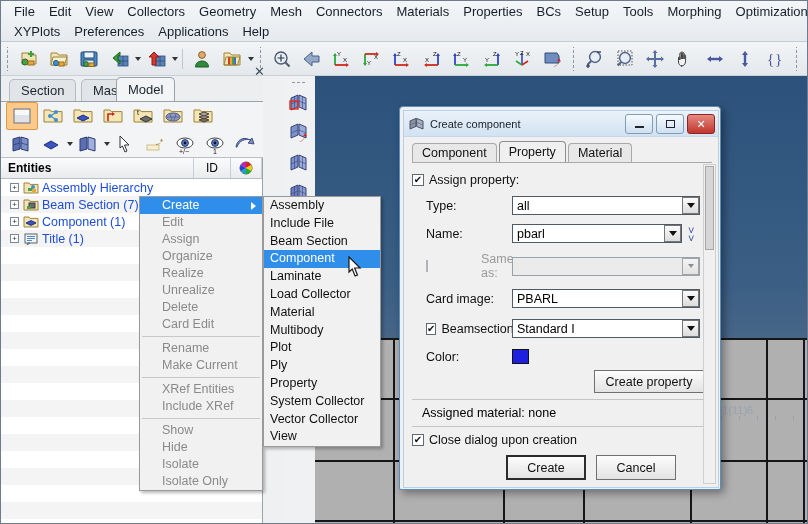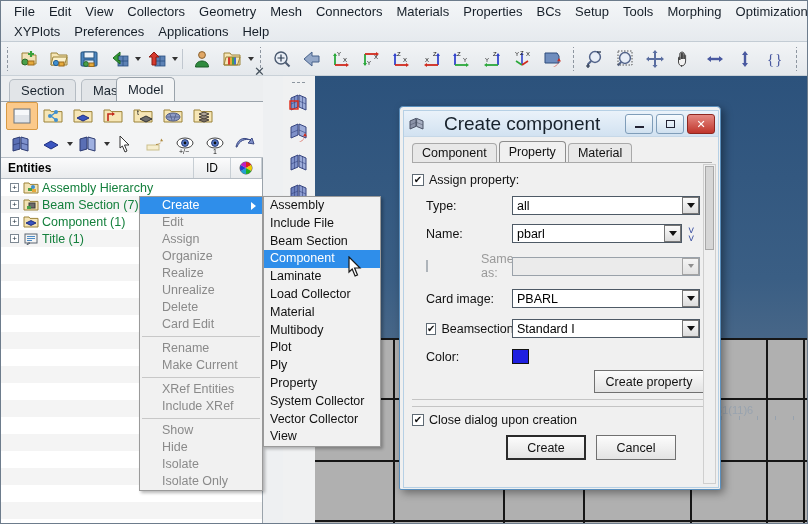--- a/index.html
+++ b/index.html
@@ -57,21 +57,21 @@
   .enthdr .c2{width:36px;text-align:center;border-right:1px solid #c7ced4;height:100%;
     display:flex;align-items:center;justify-content:center;}
   .enthdr .c3{width:30px;display:flex;align-items:center;justify-content:center;height:100%;
     border-right:1px solid #c7ced4;}
   .treebody{position:relative;height:345px;overflow:hidden;background:#fff;}
   .stripe{position:absolute;left:0;width:262px;height:17px;background:#f4f4f4;}
   .trow{position:relative;display:flex;align-items:center;height:17px;padding-left:9px;font-size:12.5px;z-index:2;}
   .expander{width:9px;height:9px;border:1px solid #7d8892;background:#fff;
     display:flex;align-items:center;justify-content:center;font-size:8px;line-height:8px;
     color:#20303f;margin-right:4px;box-sizing:border-box;}
-  .tlabel{margin-left:3px;color:#15803d;}
+  .tlabel{margin-left:3px;color:#1d4ed8;}
 
   
   .ctxmenu{position:absolute;left:138px;top:195px;width:122px;
     background:#f1f1f1;border:1px solid #9a9a9a;box-shadow:2px 2px 3px rgba(0,0,0,.28);z-index:40;}
   .ctxitem{height:17px;line-height:17px;padding-left:22px;font-size:12.5px;color:#8a8a8a;position:relative;}
   .ctxitem.enabled{color:#111;}
   .ctxitem.hl{background:#2f8eea;color:#fff;}
   .ctxsep{height:1px;background:#c8c8c8;margin:3px 2px;}
   .arrowr{position:absolute;right:6px;top:5px;width:0;height:0;
     border-top:4px solid transparent;border-bottom:4px solid transparent;border-left:5px solid #fff;}
@@ -100,21 +100,21 @@
   
   .dlg{position:absolute;left:398px;top:105px;width:322px;height:384px;
     background:#f0f0f0;border:1px solid #5a8fbd;border-radius:4px 4px 2px 2px;
     box-shadow:3px 3px 8px rgba(0,0,0,.40);z-index:60;
     padding:3px;box-sizing:border-box;}
   .dlg-inner{position:absolute;left:3px;top:3px;width:316px;height:378px;background:#f0f0f0;
     border:1px solid #b6d0e5;box-sizing:border-box;}
   .titlebar{position:absolute;left:0;top:0;width:100%;height:26px;
     background:linear-gradient(#eaf2fa,#d2e2f1);display:flex;align-items:center;
     border-bottom:1px solid #c6d8e8;box-sizing:border-box;}
-  .title-txt{font-size:19px;color:#17212b;margin-left:20px;}
+  .title-txt{font-size:11px;color:#17212b;margin-left:6px;}
   .winbtns{position:absolute;right:3px;top:3px;display:flex;gap:3px;}
   .wbtn{width:26px;height:18px;border:1px solid #7f9db9;border-radius:3px;
     background:linear-gradient(#f7fbfe,#cfe0ef);display:flex;align-items:center;justify-content:center;}
   .wbtn.close{background:linear-gradient(#e58a83,#c0352c);border-color:#8e2720;color:#fff;font-size:11px;font-weight:bold;}
   .minico{width:9px;height:2px;background:#223;margin-top:6px;}
   .maxico{width:9px;height:8px;border:1.6px solid #223;box-sizing:border-box;}
 
   .dtabs{position:absolute;left:8px;top:30px;height:22px;display:flex;align-items:flex-end;}
   .dtab{height:19px;line-height:18px;padding:0 9px;font-size:12.5px;background:#e8e8e8;
     border:1px solid #a9a9a9;border-bottom:none;border-radius:4px 4px 0 0;color:#111;margin-right:2px;}
@@ -770,20 +770,21 @@
           <span class="flabel" style="width:100px;padding-left:14px;box-sizing:border-box;">Color:</span>
           <div class="colorbox" id="colorswatch" style="background: rgb(31, 31, 224);"></div>
         </div>
 
         <div style="display:flex;justify-content:flex-end;padding-right:8px;margin-bottom:6px;">
           <div class="btn" style="width:110px;">Create property</div>
         </div>
 
         <div class="hr"></div>
 
+        <div style="padding-left:10px;font-size:12.5px;margin-bottom:6px;">Assigned material:  none</div>
 
         <div class="hr"></div>
 
         <div class="frow" style="margin-bottom:8px;">
           <div class="chk">✔</div>
           <span class="flabel">Close dialog upon creation</span>
         </div>
 
         <div style="display:flex;justify-content:center;gap:10px;padding-left:58px;">
           <div class="btn default" style="width:80px;height:25px;">Create</div>

